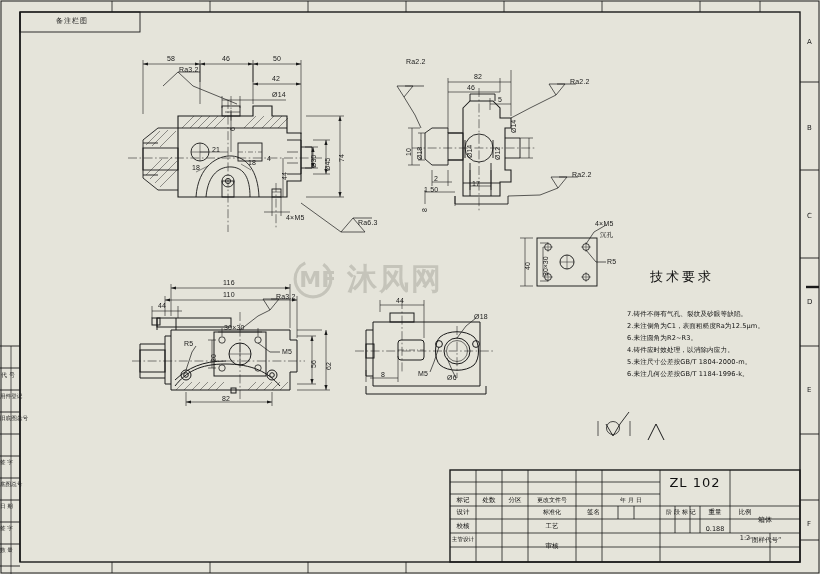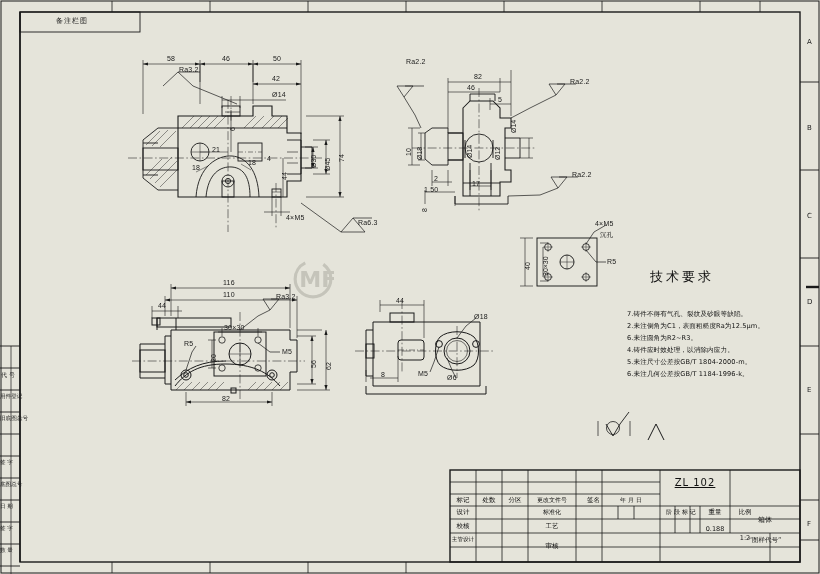--- a/index.html
+++ b/index.html
@@ -572,38 +572,39 @@
 <div class="tech-line cjk" style="left:627px;top:346px;">4.铸件应时效处理，以消除内应力。</div>
 <div class="tech-line cjk" style="left:627px;top:358px;">5.未注尺寸公差按GB/T 1804-2000-m。</div>
 <div class="tech-line cjk" style="left:627px;top:370px;">6.未注几何公差按GB/T 1184-1996-k。</div>
 
 <div id="watermark">
   <div style="display:flex;align-items:center;gap:13px;">
     <svg width="42" height="42" viewBox="0 0 40 40">
       <circle cx="20" cy="20" r="17" fill="none" stroke="#7c7c72" stroke-width="3" stroke-dasharray="72 18"></circle>
       <text x="7" y="28" font-size="21" font-weight="bold" fill="#7c7c72" font-family="DejaVu Sans, sans-serif">MF</text>
     </svg>
+    <span class="wm-text">沐风网</span>
   </div>
 </div>
 
 <div class="tb-cell" style="left:450px;top:494px;width:26px;height:12px;">标记</div>
 <div class="tb-cell" style="left:476px;top:494px;width:26px;height:12px;">处数</div>
 <div class="tb-cell" style="left:502px;top:494px;width:26px;height:12px;">分区</div>
 <div class="tb-cell" style="left:528px;top:494px;width:48px;height:12px;font-size:6px;">更改文件号</div>
-<div class="tb-cell" style="left:576px;top:494px;width:35px;height:12px;">签名</div>
+<div class="tb-cell" style="left:576px;top:506px;width:35px;height:12px;">签名</div>
 <div class="tb-cell" style="left:602px;top:494px;width:58px;height:12px;font-size:6px;">年 月 日</div>
 
 <div class="tb-cell" style="left:450px;top:506px;width:26px;height:13px;border-radius:6px;">设计</div>
 <div class="tb-cell" style="left:450px;top:519px;width:26px;height:14px;">校核</div>
 <div class="tb-cell" style="left:448px;top:533px;width:30px;height:14px;font-size:5.6px;">主管设计</div>
 
 <div class="tb-cell" style="left:528px;top:506px;width:48px;height:13px;font-size:6px;">标准化</div>
 <div class="tb-cell" style="left:528px;top:519px;width:48px;height:14px;">工艺</div>
 <div class="tb-cell" style="left:528px;top:533px;width:48px;height:26px;">审核</div>
 
-<div class="tb-cell" style="left:660px;top:470px;width:70px;height:24px;font-size:10px;letter-spacing:1px;text-decoration:underline;">ZL 102</div>
+<div class="tb-cell" style="left:660px;top:470px;width:70px;height:24px;font-size:13px;letter-spacing:1px;">ZL 102</div>
 <div class="tb-cell" style="left:660px;top:506px;width:42px;height:13px;font-size:6px;">阶 段 标 记</div>
 <div class="tb-cell" style="left:700px;top:506px;width:30px;height:13px;">重量</div>
 <div class="tb-cell" style="left:730px;top:506px;width:30px;height:13px;">比例</div>
 <div class="tb-cell" style="left:700px;top:519px;width:30px;height:20px;">0.188</div>
 <div class="tb-cell" style="left:730px;top:519px;width:30px;height:14px;margin-top:12px;">1:2</div>
 <div class="tb-cell" style="left:730px;top:506px;width:70px;height:27px;font-size:7px;">箱体</div>
 <div class="tb-cell" style="left:730px;top:533px;width:70px;height:14px;font-size:6.5px;">“图样代号”</div>
 
 </body></html>

